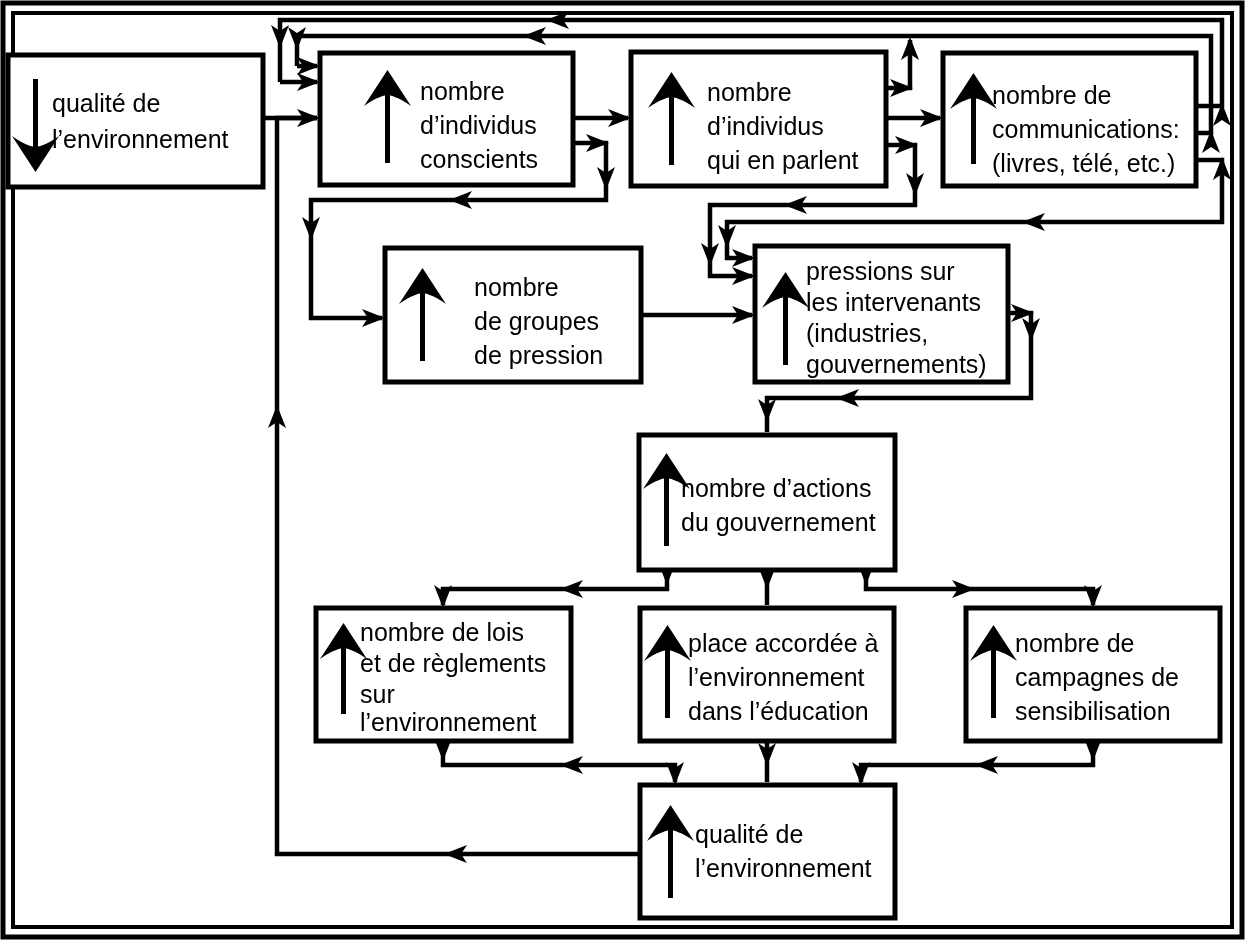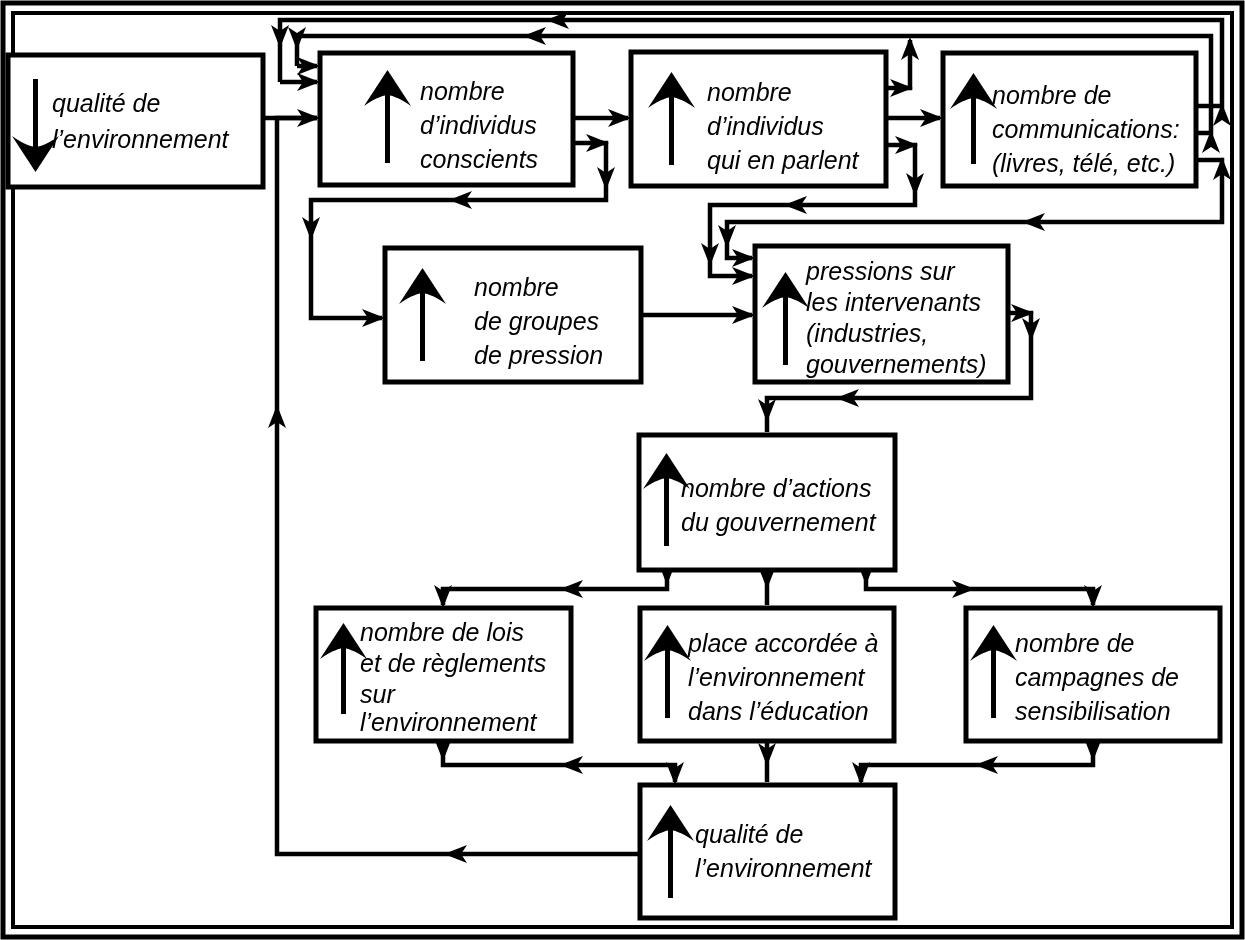--- a/index.html
+++ b/index.html
@@ -7,21 +7,20 @@
     padding: 0;
     background: #ffffff;
     font-family: "Liberation Sans", sans-serif;
   }
   #canvas-wrap {
     position: relative;
     width: 1245px;
     height: 940px;
     background: #ffffff;
     overflow: hidden;
-    font-style: italic;
   }
   svg#diagram {
     display: block;
     width: 1245px;
     height: 940px;
   }
   .node-rect {
     fill: #ffffff;
     stroke: #000000;
     stroke-width: 5;

